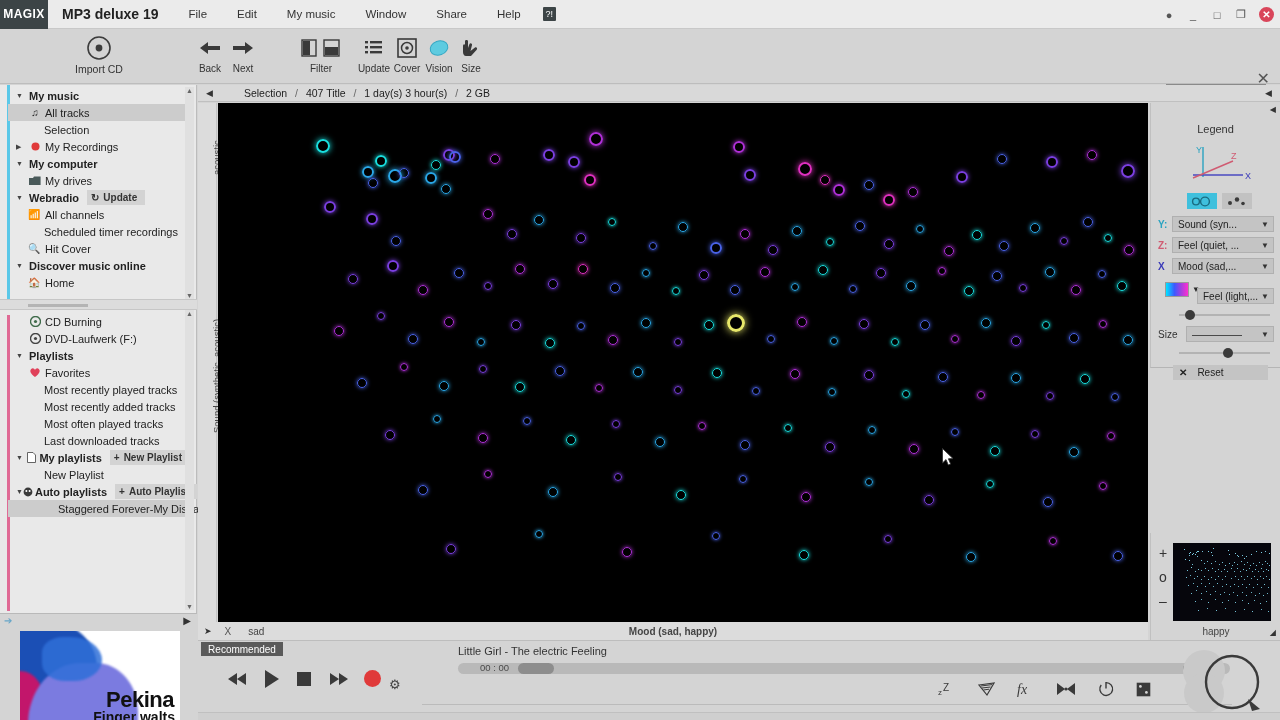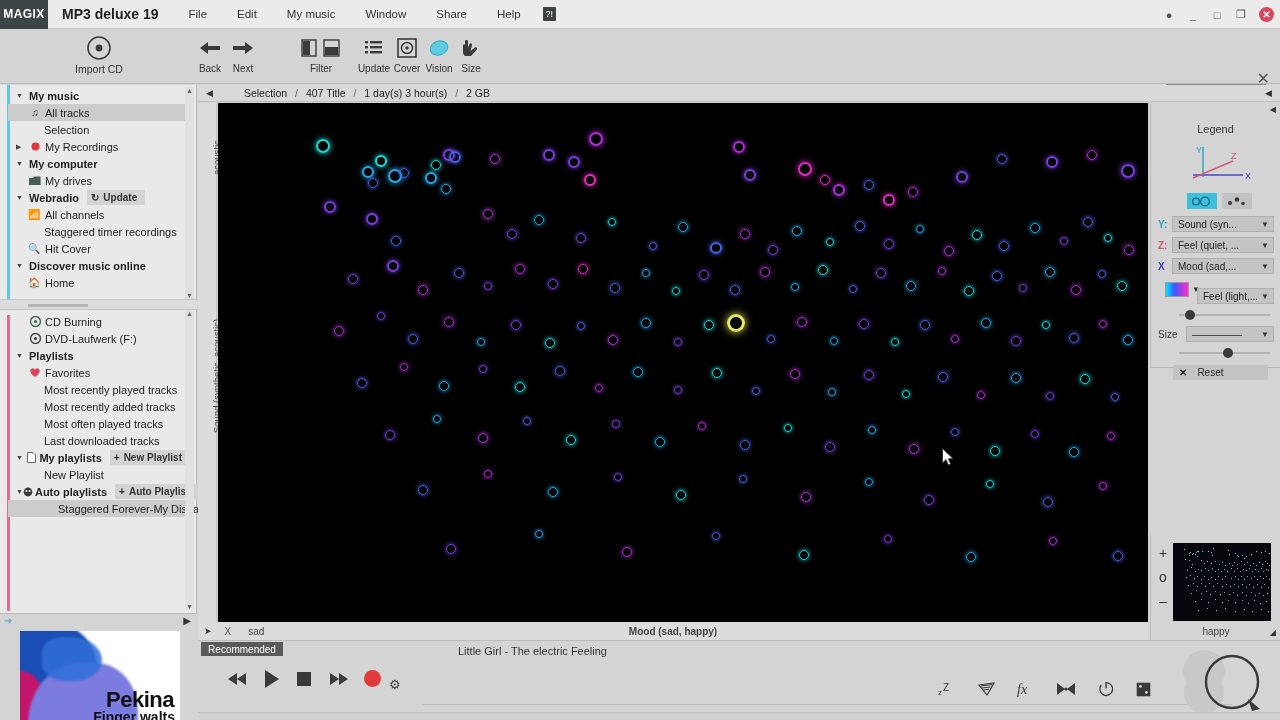--- a/index.html
+++ b/index.html
@@ -369,21 +369,21 @@
       <span class="pillbtn">
         <span>↻</span>
         <span>Update</span>
       </span>
     </div>
     <div class="trow indent1">
       <span class="ticon">📶</span>
       <span class="tlabel">All channels</span>
     </div>
     <div class="trow indent2">
-      <span class="tlabel">Staggered timer recordings</span>
+      <span class="tlabel">Scheduled timer recordings</span>
     </div>
     <div class="trow indent1">
       <span class="ticon">🔍</span>
       <span class="tlabel">Hit Cover</span>
     </div>
     <div class="trow grp">
       <span class="arrow down"></span>
       <span class="tlabel">Discover music online</span>
     </div>
     <div class="trow indent1">
@@ -1001,20 +1001,25 @@
       <svg width="20" height="16" viewBox="0 0 20 16">
           <path d="M11 8 L2 2 L2 14 Z M20 8 L11 2 L11 14 Z" fill="#3a3a3a"></path>
         </svg>
     </div>
     <div class="tc" id="recbtn"></div>
     <div class="tc" id="gear">⚙</div>
   </div>
 
   <div id="nowplaying">Little Girl - The electric Feeling</div>
 
+  <div id="seekwrap">
+    <div id="curtime">00 : 00</div>
+    <div id="seekhandle"></div>
+    <div id="totaltime">03 : 31</div>
+  </div>
 
   <div id="fxrow">
     <div>
       <svg width="18" height="15" viewBox="0 0 18 15">
           <text x="0" y="13" font-size="8" fill="#3a3a3a" font-family="Liberation Sans">z</text>
           <text x="5" y="9" font-size="10" fill="#3a3a3a" font-family="Liberation Sans">Z</text>
         </svg>
     </div>
     <div>
       <svg width="17" height="15" viewBox="0 0 17 15">

